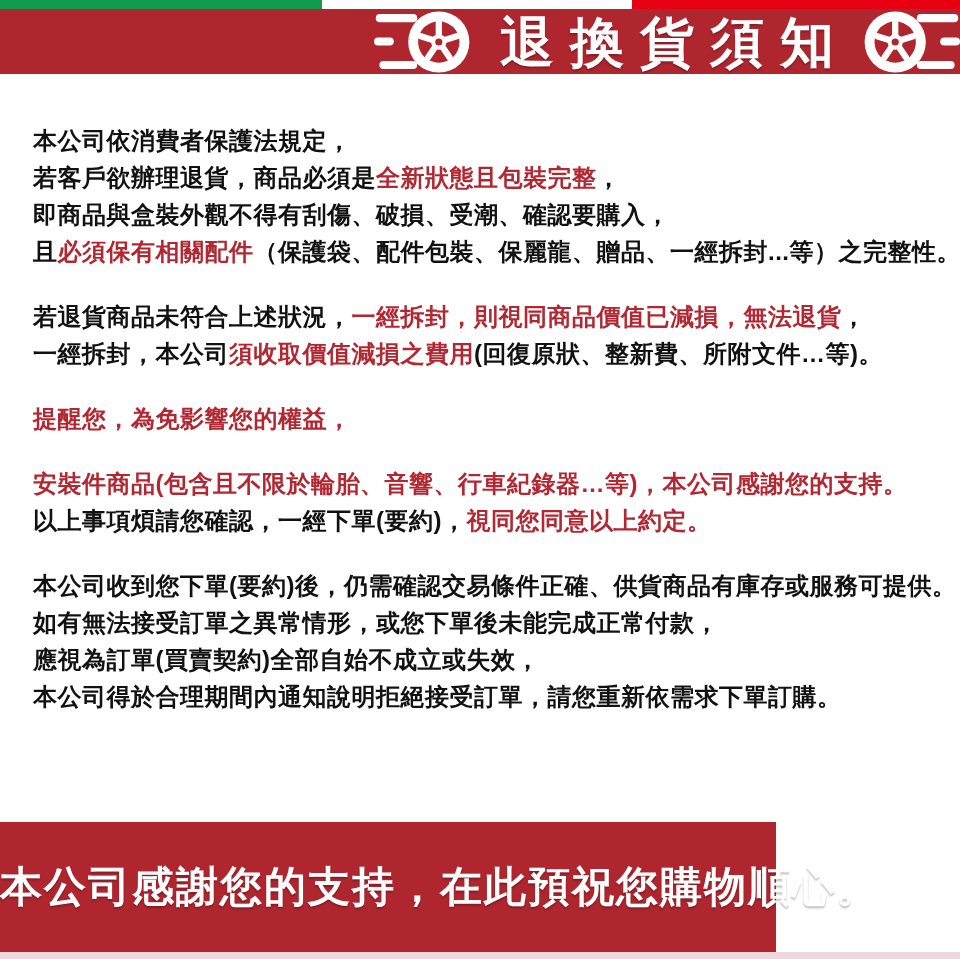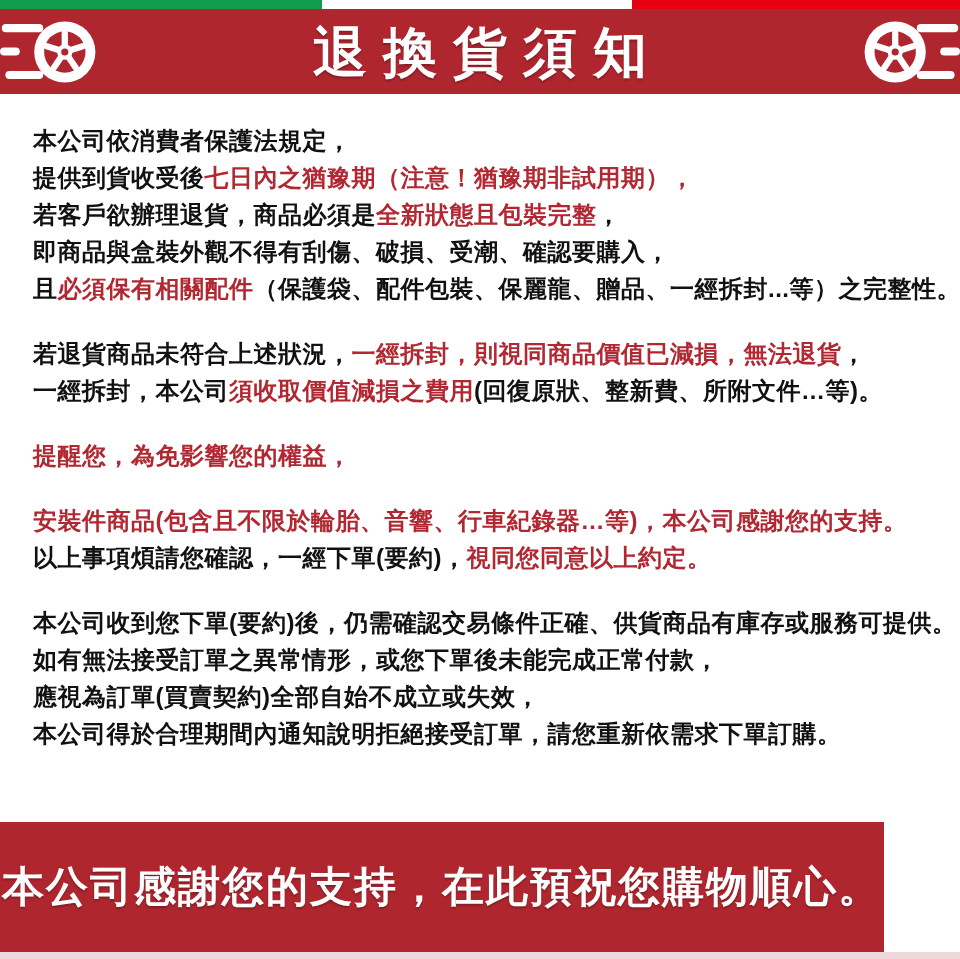--- a/index.html
+++ b/index.html
@@ -19,23 +19,23 @@
     overflow:hidden;
     font-family:"Liberation Sans", sans-serif;
   }
   
   .top-strip{position:absolute;top:0;left:0;width:960px;height:9px;display:flex;}
   .strip-green{width:322px;height:100%;background:var(--flag-green);}
   .strip-white{width:310px;height:100%;background:#ffffff;}
   .strip-red{width:328px;height:100%;background:var(--flag-red);}
   
   .header-band{
-    position:absolute;top:9px;left:0;width:960px;height:85px;
+    position:absolute;top:9px;left:0;width:960px;height:65px;
     background:var(--band-red);
-    display:flex;align-items:center;justify-content:space-between;gap:32px;
+    display:flex;align-items:center;justify-content:flex-end;gap:18px;
   }
   .tire-icon{flex:0 0 auto;display:block;}
   .tire-icon.flip{transform:scaleX(-1);}
   .header-title{
     color:#ffffff;font-size:54px;font-weight:700;
     letter-spacing:16px;margin-right:-16px;
     white-space:nowrap;line-height:1;
     text-shadow:0 2px 2px rgba(0,0,0,0.25);
   }
   
@@ -45,23 +45,23 @@
   }
   .para{margin-bottom:28px;}
   .line{
     font-size:24px;line-height:37px;font-weight:700;
     white-space:nowrap;letter-spacing:0.5px;
   }
   .seg-black{color:var(--text-black);}
   .seg-red{color:var(--accent-red);}
   
   .footer-band{
-    position:absolute;top:822px;left:0;width:884px;height:130px;
+    position:absolute;top:822px;left:0;width:776px;height:130px;
     background:var(--band-red);
-    display:flex;align-items:center;justify-content:center;
+    display:flex;align-items:center;
   }
   .footer-message{
     color:#ffffff;font-size:42px;font-weight:700;
     letter-spacing:2px;white-space:nowrap;line-height:1;
     text-shadow:0 2px 2px rgba(0,0,0,0.25);
   }
   .bottom-strip{
     position:absolute;bottom:0;left:0;width:960px;height:7px;
     background:var(--bottom-strip);
   }
@@ -115,21 +115,20 @@
         <line x1="64.4" y1="37.5" x2="52" y2="33.5"></line>
       </g>
       <circle cx="72" cy="40" r="8.5" fill="#ffffff"></circle>
       <circle cx="72" cy="40" r="4" fill="#B0262F"></circle>
     </svg>
   </div>
 
   <div class="policy-body" id="policy-paragraphs">
       <div class="para">
         <div class="line"><span class="seg-black">本公司依消費者保護法規定，</span></div>
-        <div class="line"><span class="seg-black">提供到貨收受後</span><span class="seg-red">七日內之猶豫期（注意！猶豫期非試用期），</span></div>
         <div class="line"><span class="seg-black">若客戶欲辦理退貨，商品必須是</span><span class="seg-red">全新狀態且包裝完整</span><span class="seg-black">，</span></div>
         <div class="line"><span class="seg-black">即商品與盒裝外觀不得有刮傷、破損、受潮、確認要購入，</span></div>
         <div class="line"><span class="seg-black">且</span><span class="seg-red">必須保有相關配件</span><span class="seg-black">（保護袋、配件包裝、保麗龍、贈品、一經拆封...等）之完整性。</span></div>
       </div>
       <div class="para">
         <div class="line"><span class="seg-black">若退貨商品未符合上述狀況，</span><span class="seg-red">一經拆封，則視同商品價值已減損，無法退貨</span><span class="seg-black">，</span></div>
         <div class="line"><span class="seg-black">一經拆封，本公司</span><span class="seg-red">須收取價值減損之費用</span><span class="seg-black">(回復原狀、整新費、所附文件…等)。</span></div>
       </div>
       <div class="para">
         <div class="line"><span class="seg-red">提醒您，為免影響您的權益，</span></div>

